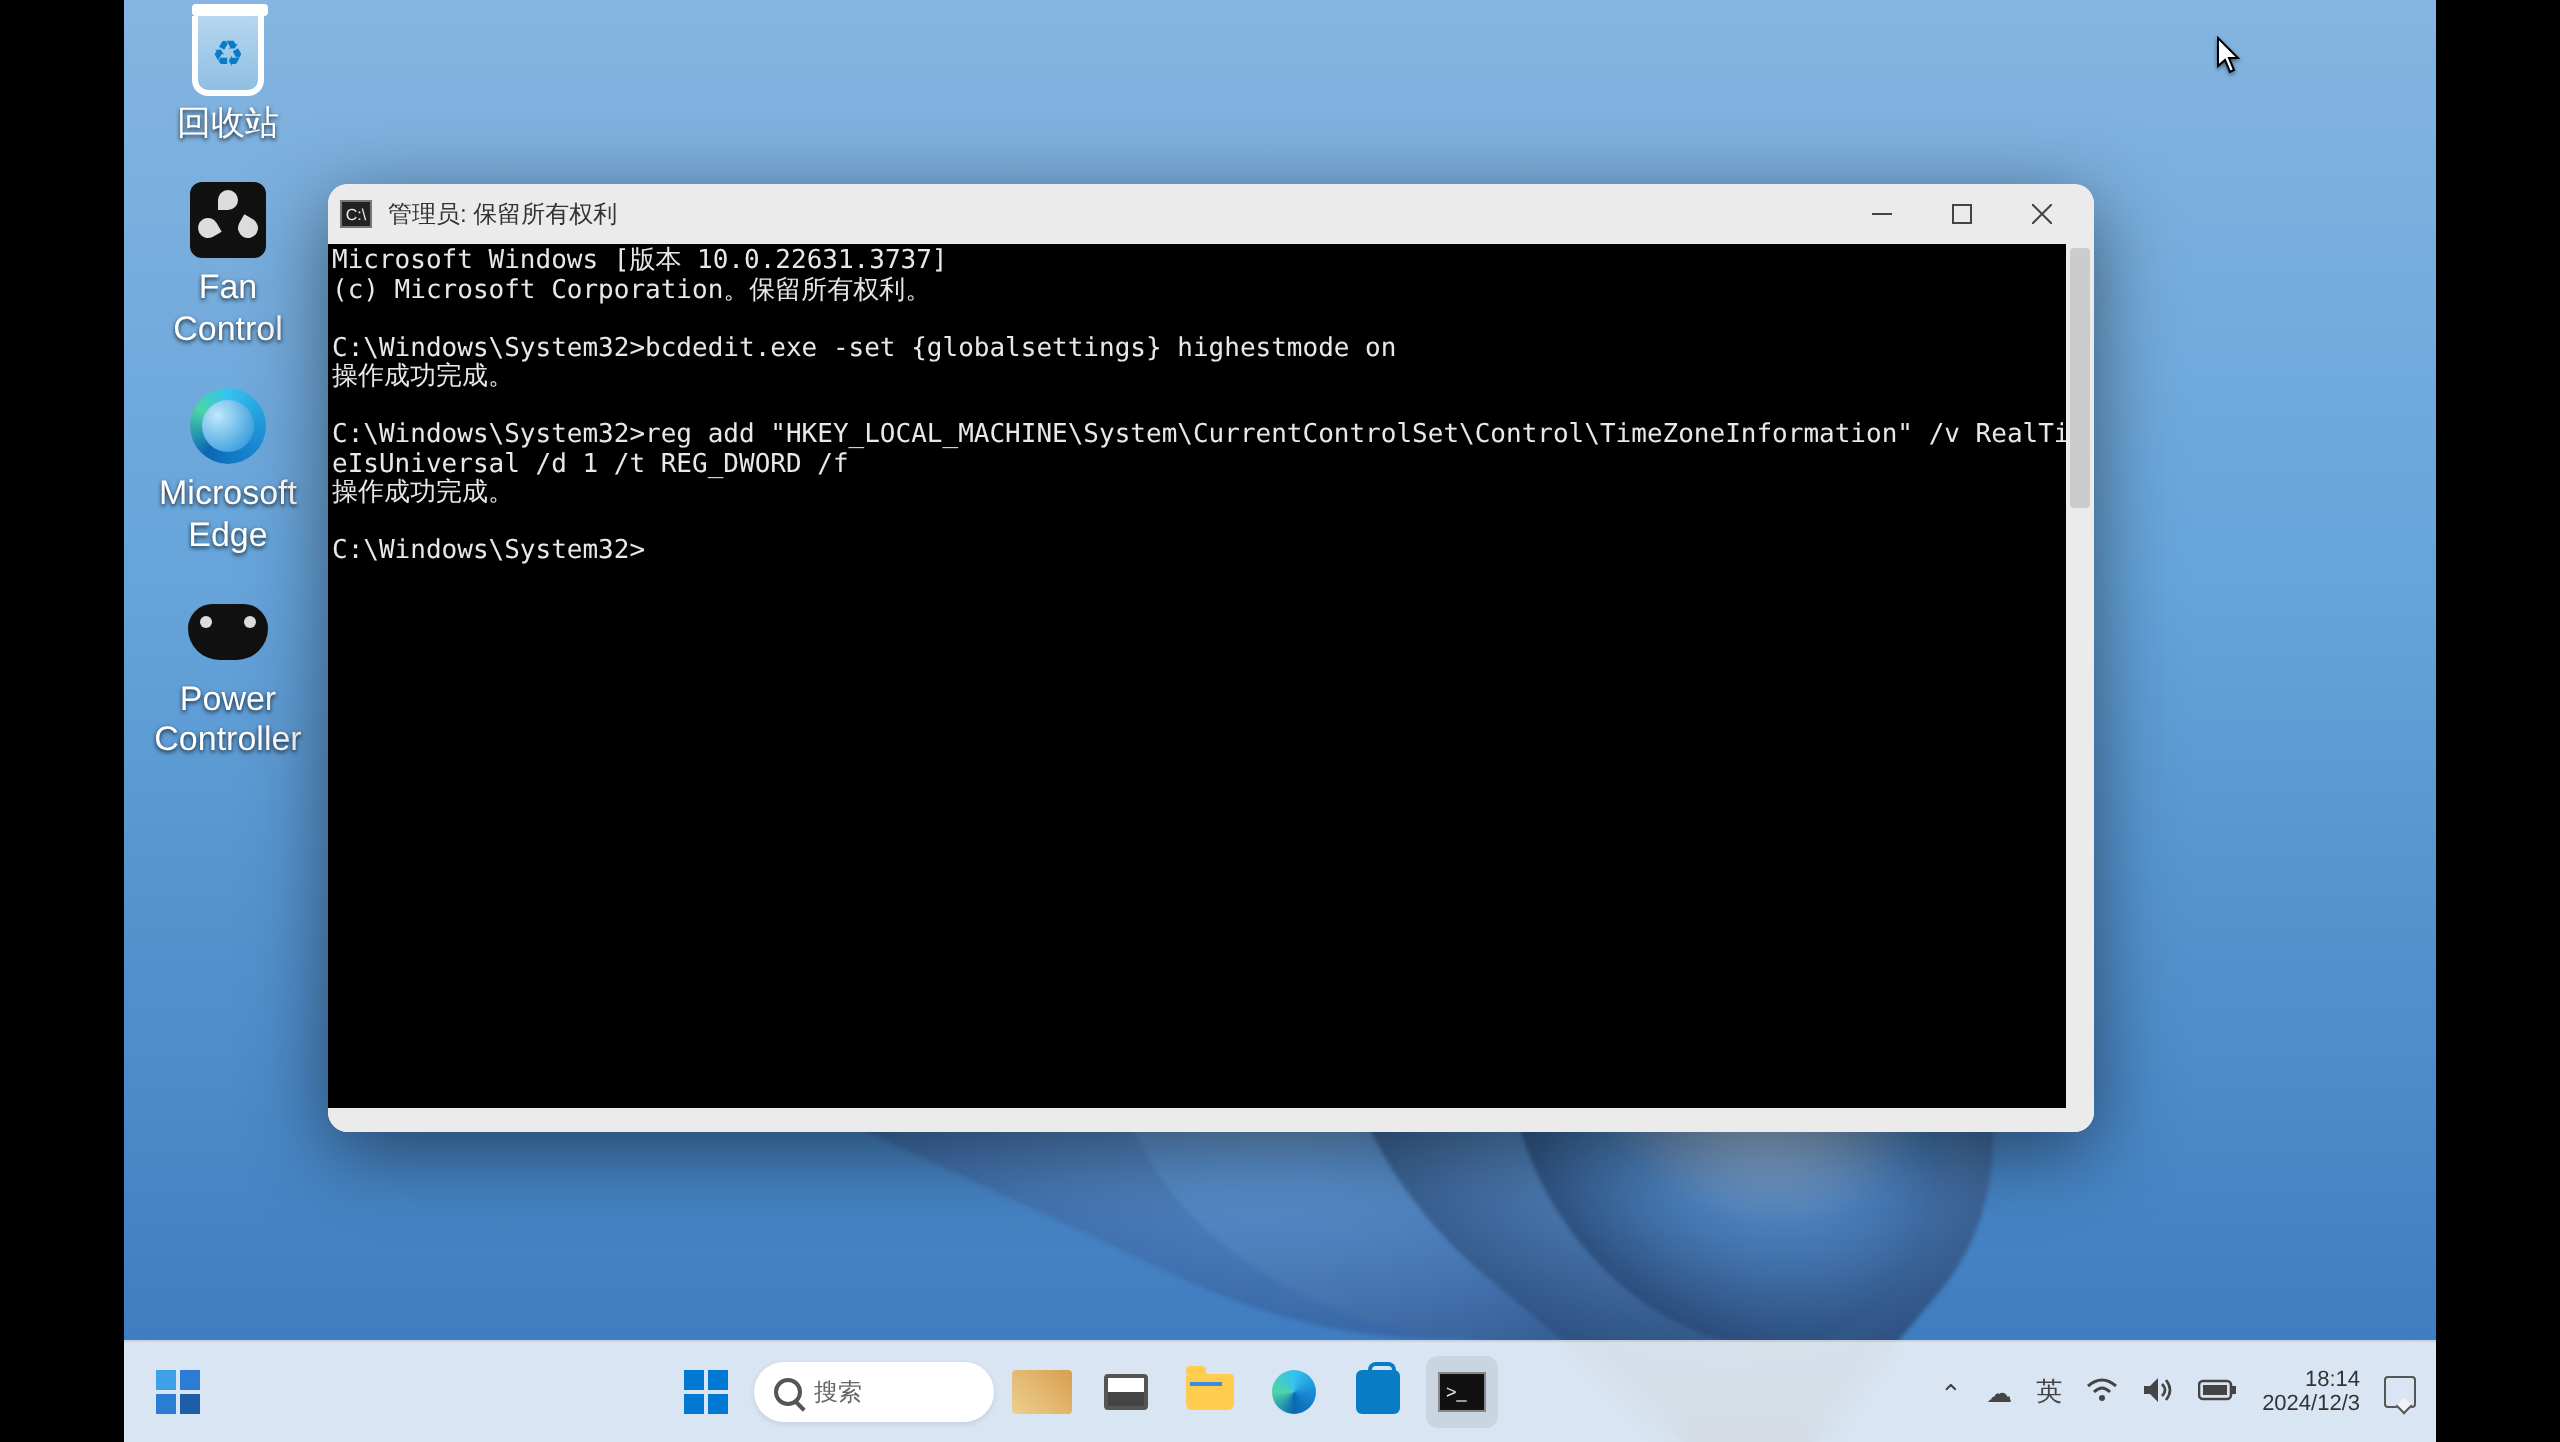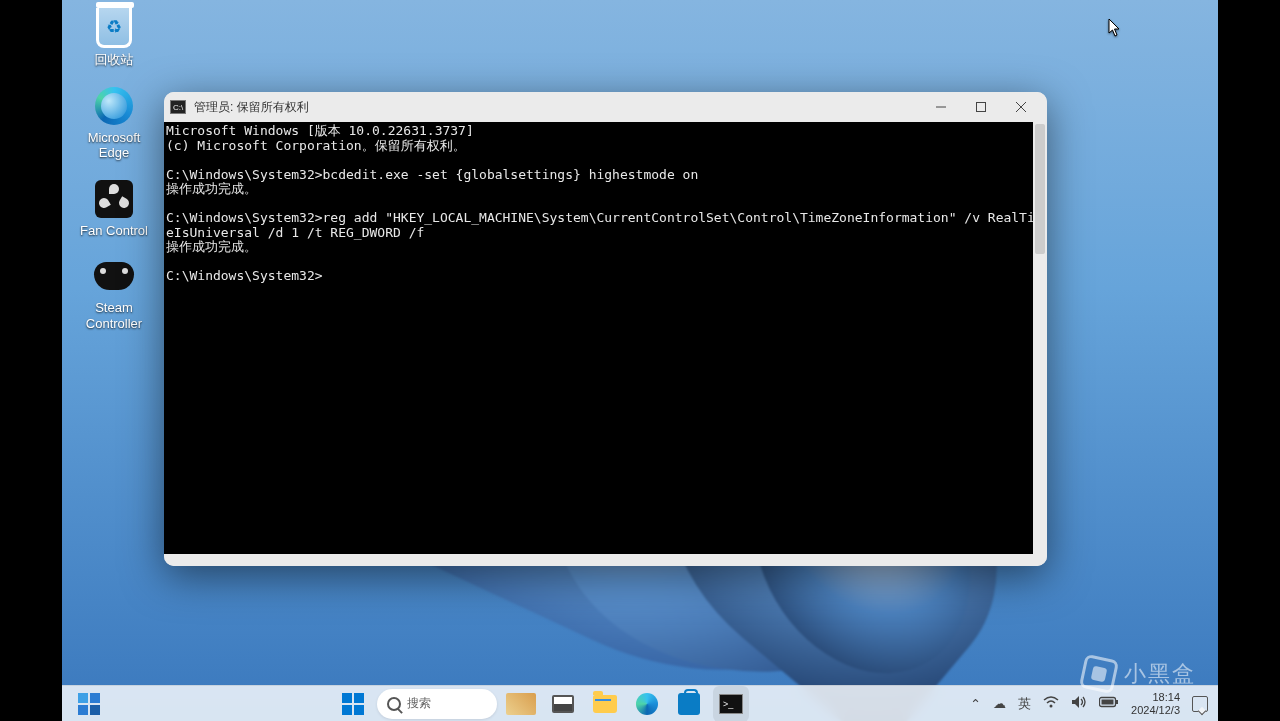--- a/index.html
+++ b/index.html
@@ -12,21 +12,21 @@
   .petal { position: absolute; border-radius: 50% 10% 50% 10%; transform-origin: center; }
   .p1 { width: 520px; height: 420px; top: 160px; left: 200px; background: radial-gradient(ellipse at 30% 30%, #c8e0f6, #6aa3dd 45%, #2e5a9b 85%); transform: rotate(25deg); }
   .p2 { width: 460px; height: 360px; top: 230px; left: 330px; background: radial-gradient(ellipse at 25% 30%, #dfeaf7, #5c94d2 40%, #1f3f74 90%); transform: rotate(-10deg); border-radius: 50% 10% 50% 50%; }
   .p3 { width: 360px; height: 280px; top: 310px; left: 430px; background: radial-gradient(ellipse at 30% 25%, #eef3fa, #5b90cb 45%, #17325d 95%); transform: rotate(40deg); border-radius: 10% 50% 10% 50%; }
   .p4 { width: 260px; height: 200px; top: 370px; left: 510px; background: radial-gradient(ellipse at 35% 35%, #f4f7fb, #4a7fbb 50%, #102244 100%); transform: rotate(60deg); border-radius: 50%; }
 
   
   .desktop-icons { position: absolute; top: 8px; left: 10px; width: 84px; }
   .dicon { width: 84px; text-align: center; margin-bottom: 18px; cursor: pointer; }
   .dicon .ico { width: 40px; height: 40px; margin: 0 auto 4px; display:flex; align-items:center; justify-content:center; }
-  .dicon .lbl { color: #fff; font-size: 13px; text-shadow: 0 1px 2px rgba(0,0,0,0.8); line-height: 1.2; word-break: break-word; }
+  .dicon .lbl { color: #fff; font-size: 17px; text-shadow: 0 1px 2px rgba(0,0,0,0.8); line-height: 1.2; word-break: break-word; }
 
   
   .bin { width: 36px; height: 40px; border: 3px solid #fff; border-top: none; border-radius: 0 0 8px 8px; background: linear-gradient(#b6d6ef,#8fbfe4); position:relative; display:flex;align-items:center;justify-content:center;}
   .bin:before { content:""; position:absolute; top:-6px; left:-3px; width:38px; height:6px; background:#fff; border-radius:2px;}
   .recycle-arr { color:#0a7cc5; font-size:18px; }
 
   
   .edge-ring { width:38px; height:38px; border-radius:50%; background: conic-gradient(#36c2f0 0deg,#1a8dd8 120deg, #0b67b3 220deg, #4ed4a8 300deg, #36c2f0 360deg); position:relative; }
   .edge-ring:after { content:""; position:absolute; top:6px; left:6px; width:26px; height:26px; border-radius:50%; background: radial-gradient(circle at 30% 30%, #bfe8fa, #1a8dd8); }
 
@@ -51,21 +51,21 @@
   .titlebar { height: 30px; display:flex; align-items:center; padding: 0 6px; background:#ebebeb; color:#333; font-size:12px; }
   .titlebar .cmdico { width:16px; height:14px; background:#222; border:1px solid #777; margin-right:8px; display:flex;align-items:center;justify-content:center;color:#eee;font-size:8px;}
   .titlebar .spacer { flex:1; }
   .winbtn { width:40px; height:30px; display:flex; align-items:center; justify-content:center; color:#444; font-size:12px; }
   .term { position:absolute; top:30px; left:0; right:0; bottom:12px; background:#000; color:#e8e8e8; font-family: "NSimSun","SimSun","Consolas",monospace; font-size:13px; padding:2px 2px; white-space: pre-wrap; word-break: break-all; line-height:14.5px; }
   .scrollgutter{position:absolute;top:30px;right:0;width:14px;bottom:12px;background:#ebebeb;}
   .scrollthumb{position:absolute;top:2px;left:2px;width:10px;height:130px;background:#ccc;border-radius:2px;}
   .winfooter{position:absolute;left:0;right:0;bottom:0;height:12px;background:#ebebeb;}
 
   
-  .taskbar { position:absolute; left:0; right:0; bottom:0; height:36px; background: rgba(245,248,252,0.85); backdrop-filter: blur(6px); border-top:1px solid rgba(0,0,0,0.08); display:flex; align-items:center;}
+  .taskbar { position:absolute; left:0; right:0; bottom:0; height:51px; background: rgba(245,248,252,0.85); backdrop-filter: blur(6px); border-top:1px solid rgba(0,0,0,0.08); display:flex; align-items:center;}
   .tb-left { width:54px; display:flex; justify-content:center;}
   .widgets { width:22px;height:22px; display:grid; grid-template-columns:1fr 1fr; grid-template-rows:1fr 1fr; gap:2px;}
   .widgets div{background:#2b7cd3;}
   .widgets div:nth-child(1){background:#3ea0e6;}
   .widgets div:nth-child(4){background:#1c5fa8;}
   .tb-center { flex:1; display:flex; justify-content:center; gap:6px; align-items:center;}
   .tbitem { width:36px; height:36px; border-radius:6px; display:flex; align-items:center; justify-content:center; }
   .tbitem.active { background: rgba(0,0,0,0.07); }
   .start { width:22px;height:22px; display:grid; grid-template-columns:1fr 1fr; grid-template-rows:1fr 1fr; gap:2px;}
   .start div{background:#0078d4;}
@@ -112,39 +112,39 @@
       <div class="dicon">
         <div class="ico">
             <div class="bin">
               <span class="recycle-arr">♻</span>
             </div>
           </div>
         <div class="lbl">回收站</div>
       </div>
       <div class="dicon">
         <div class="ico">
-            <div class="edge-ring"></div>
-          </div>
-        <div class="lbl">Microsoft Edge</div>
-      </div>
-      <div class="dicon">
-        <div class="ico">
             <div class="fan">
           <div class="b" style="top:4px;left:14px;transform:rotate(0deg);"></div>
           <div class="b" style="top:18px;left:24px;transform:rotate(120deg);"></div>
           <div class="b" style="top:18px;left:4px;transform:rotate(240deg);"></div>
         </div>
           </div>
         <div class="lbl">Fan Control</div>
       </div>
       <div class="dicon">
         <div class="ico">
+            <div class="edge-ring"></div>
+          </div>
+        <div class="lbl">Microsoft Edge</div>
+      </div>
+      <div class="dicon">
+        <div class="ico">
             <div class="ctrl"></div>
           </div>
-        <div class="lbl">Steam Controller</div>
+        <div class="lbl">Power Controller</div>
       </div>
     </div>
 
     <div class="cmdwin">
       <div class="titlebar">
         <div class="cmdico">C:\</div>
         <span>管理员: 保留所有权利</span>
         <div class="spacer"></div>
         <div class="winbtn">
             <svg width="10" height="10">
@@ -248,24 +248,20 @@
             </svg>
         </span>
         <div class="clock">
           <div>18:14</div>
           <div>2024/12/3</div>
         </div>
         <div class="notif"></div>
       </div>
     </div>
 
-    <div class="watermark">
-      <div class="wm-logo"></div>
-      <span>小黑盒</span>
-    </div>
 
     <div class="cursor" style="top:18px; left:1046px;">
       <svg width="14" height="20" viewBox="0 0 14 20">
           <path d="M1 1 L1 15 L4.5 12 L7 18 L9 17 L6.5 11 L11 11 Z" fill="#fff" stroke="#000" stroke-width="1"></path>
         </svg>
     </div>
 
   </div>
 </div>
 

